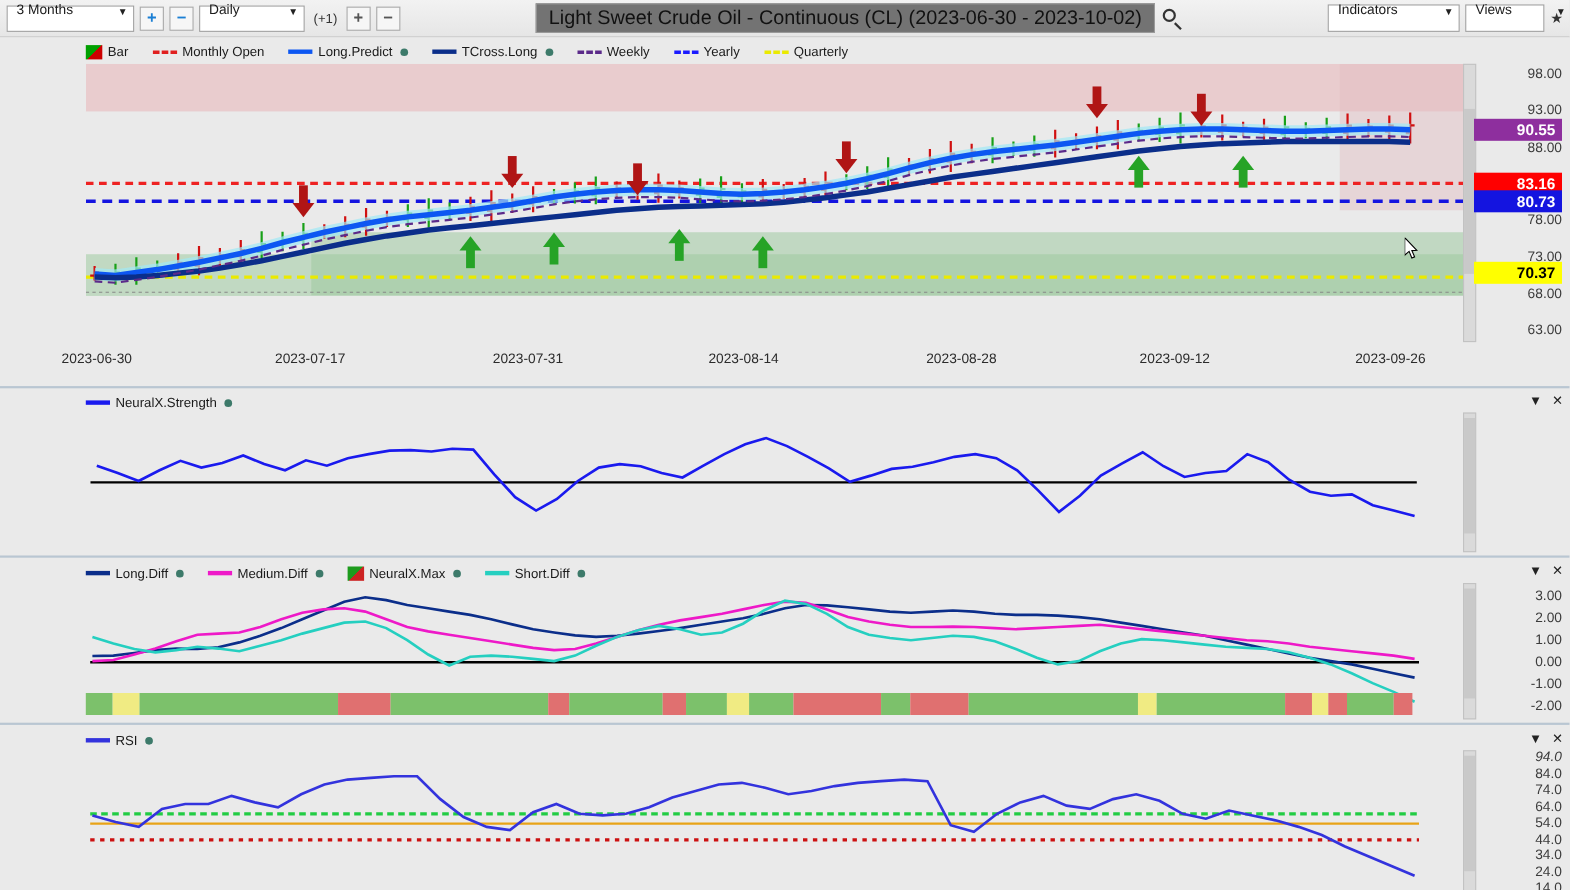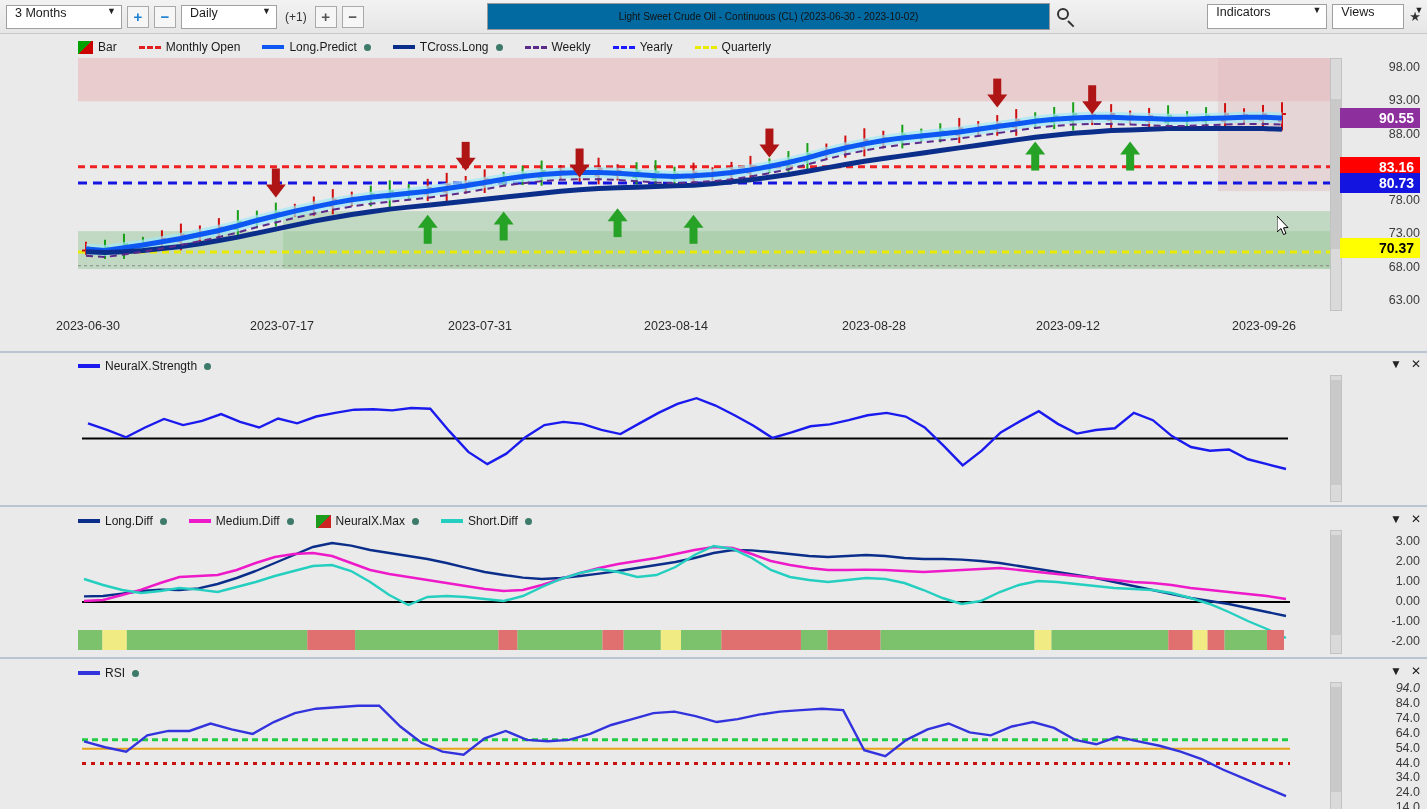--- a/index.html
+++ b/index.html
@@ -14,39 +14,39 @@
 
   
   #toolbar {
     position: absolute; left:0; top:0; width:1427px; height:34px;
     background: linear-gradient(#f2f2f2, #e6e6e6);
     border-bottom: 1px solid #c8c8c8;
     display:flex; align-items:center; gap:5px; padding:0 6px;
   }
   .combo {
     height:24px; background:#fff; border:1px solid #a0a0a0;
-    display:flex; align-items:flex-start; justify-content:space-between;
-    padding:0 5px 0 8px; font-size:12.5px; color:#1a1a1a;gap:30px;
+    display:flex; align-items:flex-end; justify-content:space-between;
+    padding:0 5px 12px 8px; font-size:12.5px; color:#1a1a1a;gap:30px;
   }
   .combo .caret { font-size:9px; color:#222; margin-left:10px; }
   #period-combo { width:116px; }
   #interval-combo { width:96px; }
   .sqbtn {
     width:22px; height:22px; border:1px solid #a9a9a9; background:#f6f6f6;
     display:flex; align-items:center; justify-content:center;
     font-size:15px; font-weight:bold; line-height:1;
   }
   .sqbtn.blue { color:#1b7fd4; }
   .sqbtn.grey { color:#555; }
   #plusone { font-size:12px; color:#333; padding:0 3px; }
   #symbol-wrap { position:absolute; left:487px; top:3px; display:flex; align-items:center; gap:6px;}
   #symbol-field {
-    width:563px; height:27px; background:#0369a1; border:1px solid #9a9a9a;
+    width:563px; height:27px; background:#737373; border:1px solid #9a9a9a;
     display:flex; align-items:center; justify-content:center;
-    font-size:10px; color:#111;
+    font-size:18px; color:#111;
   }
   #search-icon { width:20px; height:20px; position:relative; }
   #search-icon .ring { position:absolute; left:1px; top:1px; width:12px;height:12px;
      border:2px solid #333; border-radius:50%;}
   #search-icon .hnd { position:absolute; left:12px; top:13px; width:8px;height:2px;
      background:#333; transform:rotate(45deg); transform-origin:left center;}
   #right-tools { position:absolute; right:4px; top:4px; display:flex; align-items:center; gap:5px;}
   #indicators-combo { width:120px; height:25px;}
   #views-combo { width:72px; height:25px;}
   #star { font-size:13px; color:#333; padding-right:2px;}

